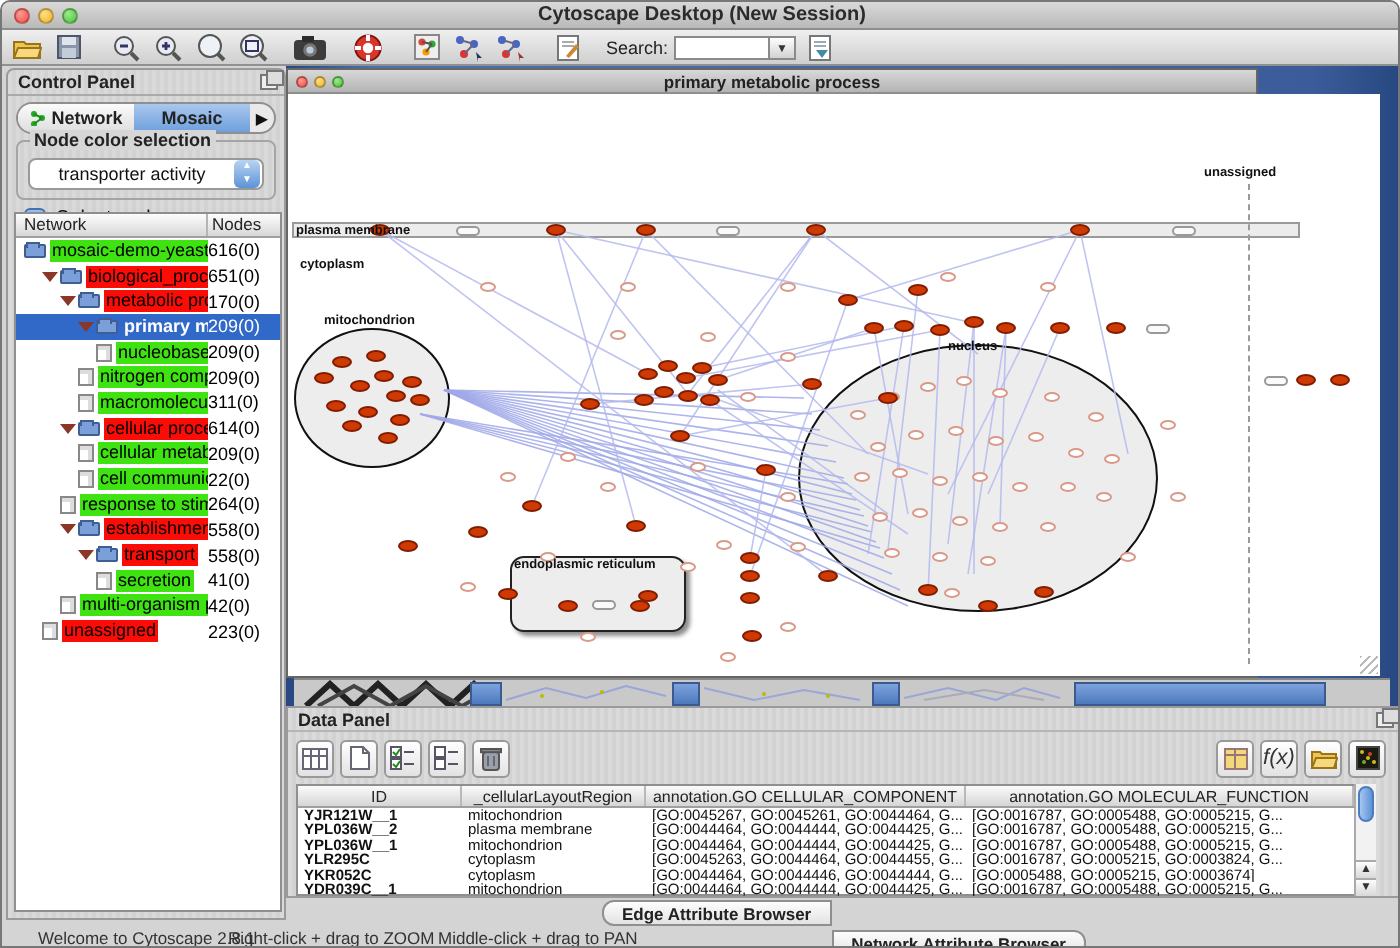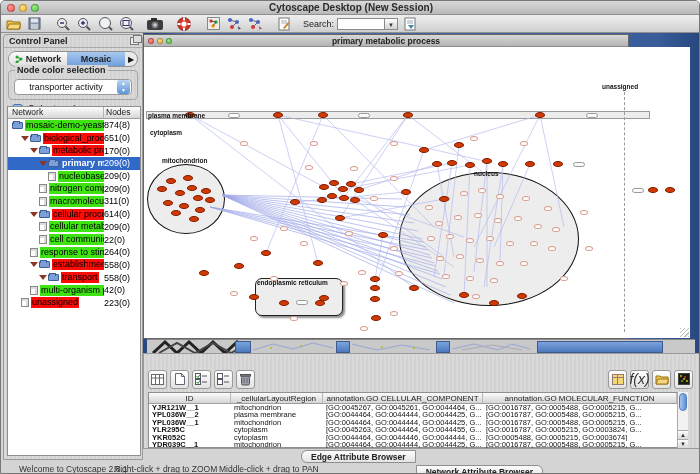--- a/index.html
+++ b/index.html
@@ -327,21 +327,21 @@
     <div id="tree-box">
       <div id="tree-header">
         <div class="th1">Network</div>
         <div class="th2">Nodes</div>
       </div>
       <div id="tree-body">
           <div class="tree-row">
             <span style="width: 4px; flex: 0 0 auto;"></span>
             <span class="ico-folder"></span>
             <span class="lblwrap"><span class="tlbl green">mosaic-demo-yeast</span></span>
-            <span class="tcount">874(8)</span>
+            <span class="tcount">616(0)</span>
           </div>
           <div class="tree-row">
             <span style="width: 13px; flex: 0 0 auto;"></span>
             <span class="tri"></span>
             <span class="ico-folder"></span>
             <span class="lblwrap"><span class="tlbl red">biological_process</span></span>
             <span class="tcount">651(0)</span>
           </div>
           <div class="tree-row">
             <span style="width: 22px; flex: 0 0 auto;"></span>
@@ -406,20 +406,26 @@
             <span class="ico-folder"></span>
             <span class="lblwrap"><span class="tlbl red">establishment of lo</span></span>
             <span class="tcount">558(0)</span>
           </div>
           <div class="tree-row">
             <span style="width: 31px; flex: 0 0 auto;"></span>
             <span class="tri"></span>
             <span class="ico-folder"></span>
             <span class="lblwrap"><span class="tlbl red">transport</span></span>
             <span class="tcount">558(0)</span>
+          </div>
+          <div class="tree-row">
+            <span style="width: 40px; flex: 0 0 auto;"></span>
+            <span class="ico-file"></span>
+            <span class="lblwrap"><span class="tlbl green">secretion</span></span>
+            <span class="tcount">41(0)</span>
           </div>
           <div class="tree-row">
             <span style="width: 22px; flex: 0 0 auto;"></span>
             <span class="ico-file"></span>
             <span class="lblwrap"><span class="tlbl green">multi-organism pro</span></span>
             <span class="tcount">42(0)</span>
           </div>
           <div class="tree-row">
             <span style="width: 13px; flex: 0 0 auto;"></span>
             <span class="ico-file"></span>
@@ -649,20 +655,24 @@
       <div class="bg-frag" style="left:289px;width:14px;"></div>
       <svg class="bg-prev" style="left:305px;width:80px;" width="80" height="10">
           <path d="M0 7 L22 2 L46 8 L60 2 L78 7" stroke="#99a6d8" fill="none"></path>
           <path d="M10 8 L40 3 L70 8" stroke="#aab" fill="none"></path>
         </svg>
       <div class="bg-frag" style="left:390px;width:126px;"></div>
     </div>
   </div>
 
   <div id="data-panel">
+    <div id="dp-header">
+      <div id="dp-title">Data Panel</div>
+      <span class="float-icon"></span>
+    </div>
     <div id="dp-toolbar">
       <span class="dbtn">
         <svg width="13" height="11">
             <rect x="0.5" y="0.5" width="12" height="10" fill="#fff" stroke="#667"></rect>
             <line x1="0.5" y1="4" x2="12.5" y2="4" stroke="#667"></line>
             <line x1="4.5" y1="0.5" x2="4.5" y2="10.5" stroke="#667"></line>
             <line x1="8.5" y1="0.5" x2="8.5" y2="10.5" stroke="#667"></line>
           </svg>
       </span>
       <span class="dbtn">
@@ -699,21 +709,21 @@
       </span>
       <span class="dsp"></span>
       <span class="dbtn">
         <svg width="12" height="11">
             <rect x="0.5" y="0.5" width="11" height="10" fill="#f2d879" stroke="#977"></rect>
             <line x1="0.5" y1="3.5" x2="11.5" y2="3.5" stroke="#977"></line>
             <line x1="5.5" y1="0.5" x2="5.5" y2="10.5" stroke="#977"></line>
           </svg>
       </span>
       <span class="dbtn">
-        <span style="font-size:14px;font-style:italic;color:#333;">f(x)</span>
+        <span style="font-size:11px;font-style:italic;color:#333;">f(x)</span>
       </span>
       <span class="dbtn">
         <svg width="14" height="11">
             <path d="M1 2 L5 2 L6 3 L13 3 L13 10 L1 10 Z" fill="#eec453" stroke="#9a7416"></path>
             <path d="M1 10 L3 5 L13.6 5 L12 10 Z" fill="#f7d87e" stroke="#9a7416"></path>
           </svg>
       </span>
       <span class="dbtn">
         <svg width="12" height="12">
             <rect x="0.5" y="0.5" width="11" height="11" fill="#1a1a10" stroke="#444"></rect>

